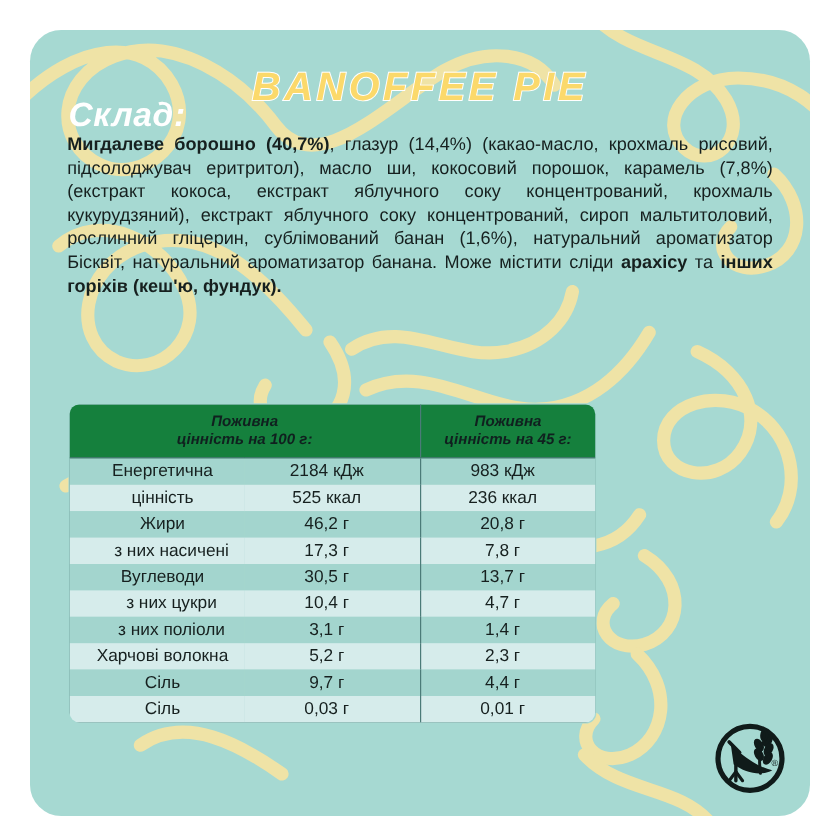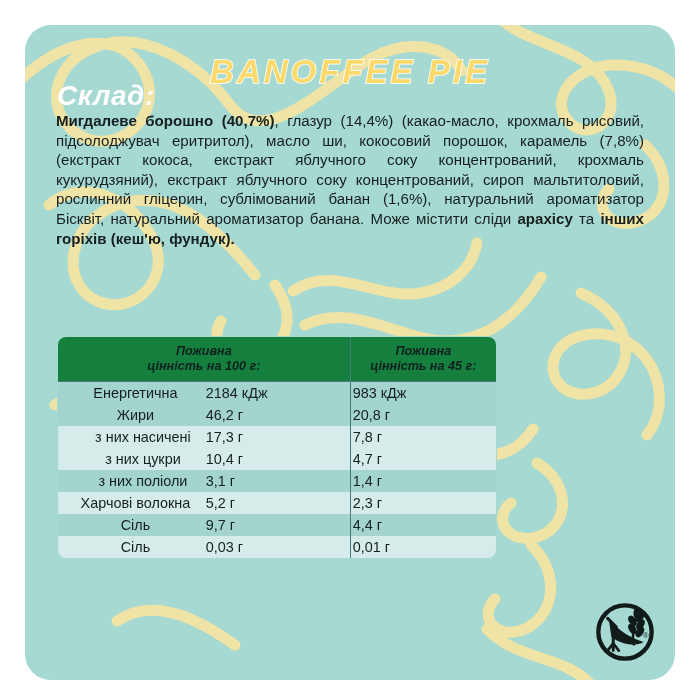--- a/index.html
+++ b/index.html
@@ -125,21 +125,21 @@
     font-size: 14.4px;
     color: #16201f;
     padding: 3px 2px 3px 11px;
     white-space: nowrap;
     text-align: center;
   }
   table.nutri td.lab.indent { padding-left: 26px; }
   table.nutri td.val {
     font-size: 14.4px;
     color: #16201f;
-    text-align: left;
+    text-align: center;
     padding: 3px 11px 3px 2px;
     white-space: nowrap;
   }
   table.nutri td.val.sep { border-right: 1.4px solid #4b7b78; }
   tr.dark td { background: #a3d5ce; }
   tr.light td { background: #d6eceb; }
 
   
   .gf {
     position: absolute;
@@ -203,29 +203,39 @@
               <span>цінність на 45 г:</span>
             </th>
           </tr>
         </thead>
         <tbody id="nutri-body">
             <tr class="dark">
               <td class="lab">Енергетична</td>
               <td class="val sep">2184 кДж</td>
               <td class="val">983 кДж</td>
             </tr>
+            <tr class="light">
+              <td class="lab">цінність</td>
+              <td class="val sep">525 ккал</td>
+              <td class="val">236 ккал</td>
+            </tr>
             <tr class="dark">
               <td class="lab">Жири</td>
               <td class="val sep">46,2 г</td>
               <td class="val">20,8 г</td>
             </tr>
             <tr class="light">
               <td class="lab indent">з них насичені</td>
               <td class="val sep">17,3 г</td>
               <td class="val">7,8 г</td>
+            </tr>
+            <tr class="dark">
+              <td class="lab">Вуглеводи</td>
+              <td class="val sep">30,5 г</td>
+              <td class="val">13,7 г</td>
             </tr>
             <tr class="light">
               <td class="lab indent">з них цукри</td>
               <td class="val sep">10,4 г</td>
               <td class="val">4,7 г</td>
             </tr>
             <tr class="dark">
               <td class="lab indent">з них поліоли</td>
               <td class="val sep">3,1 г</td>
               <td class="val">1,4 г</td>

